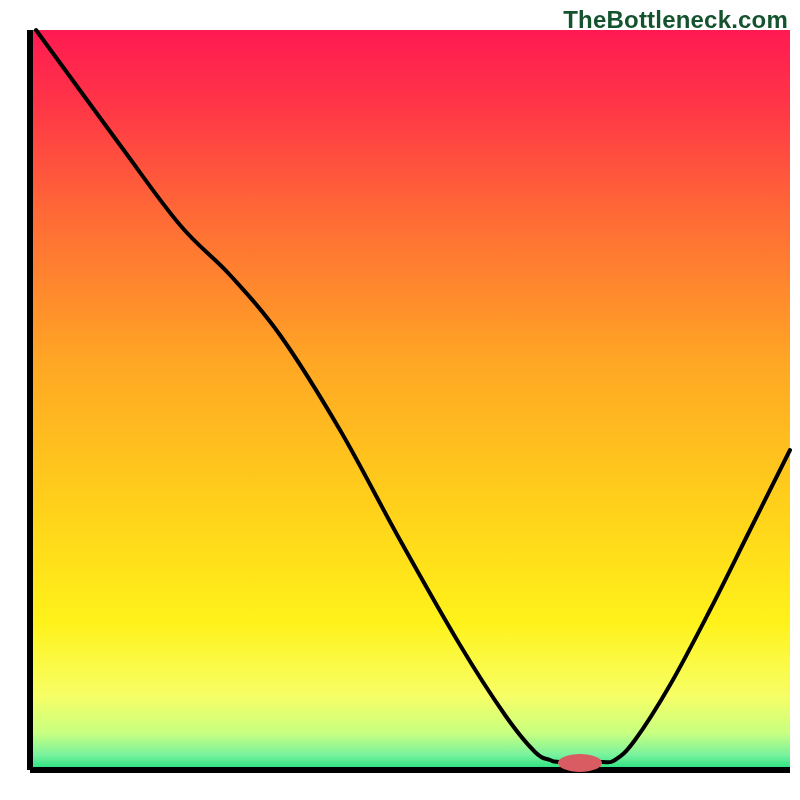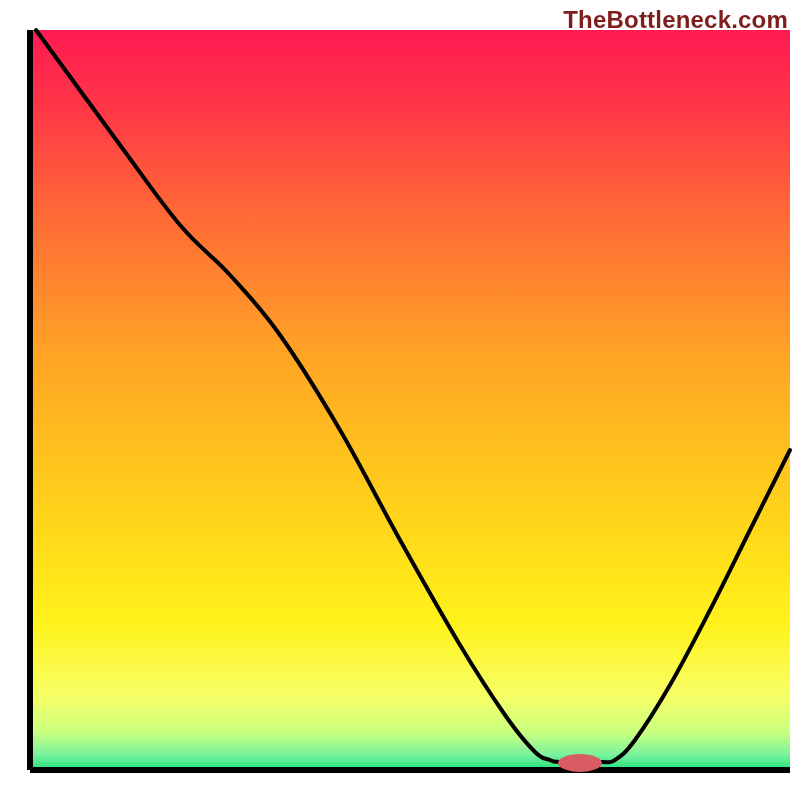--- a/index.html
+++ b/index.html
@@ -14,21 +14,21 @@
     position: relative;
     width: 800px;
     height: 800px;
   }
   .watermark {
     position: absolute;
     top: 6px;
     right: 12px;
     font-size: 24px;
     font-weight: 600;
-    color: #7f1d1d;
+    color: #14532d;
     letter-spacing: 0.2px;
     z-index: 10;
   }
   svg {
     display: block;
   }
 </style>
 </head>
 <body>
 

